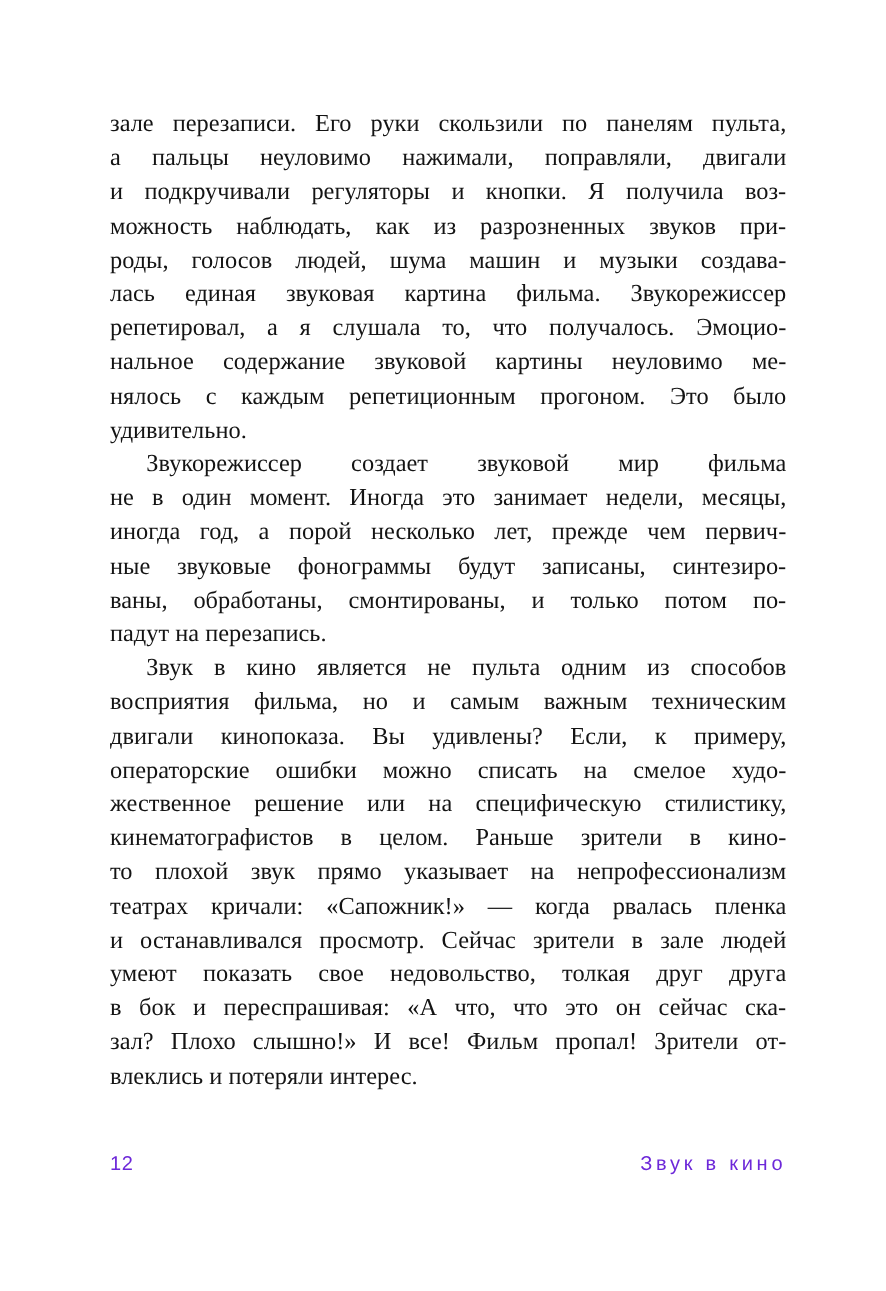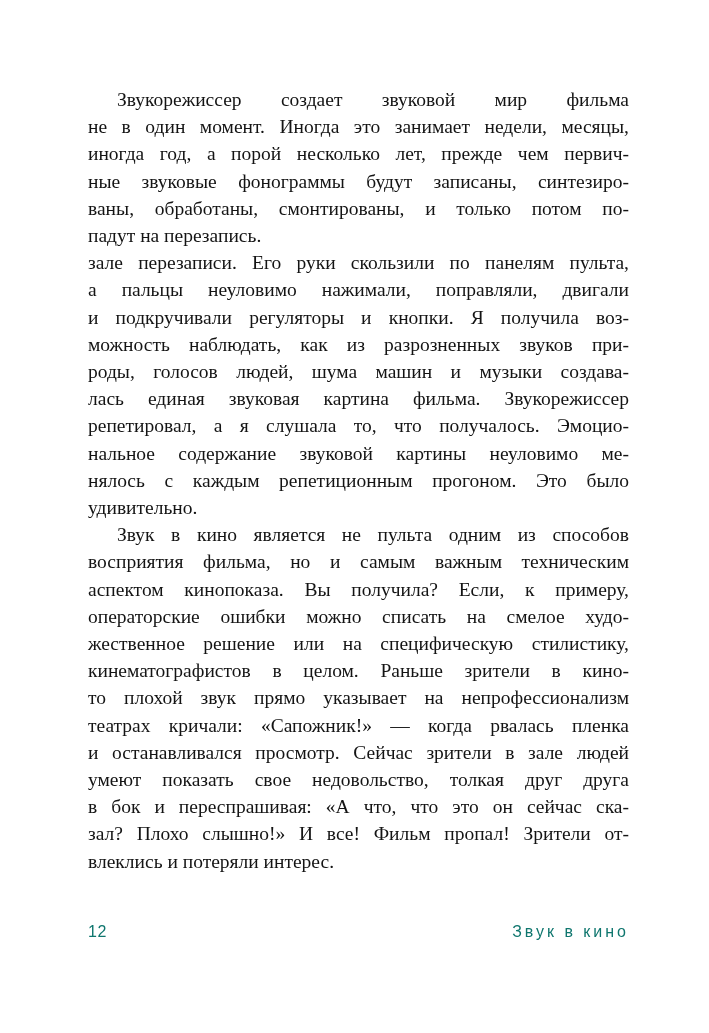--- a/index.html
+++ b/index.html
@@ -40,60 +40,60 @@
   }
   .footer {
     position: absolute;
     left: 88px;
     width: 541px;
     top: 923px;
     display: flex;
     justify-content: space-between;
     align-items: baseline;
     font-family: "Liberation Sans", sans-serif;
-    color: #0f766e;
+    color: #6d28d9;
   }
   .page-number {
     font-size: 16px;
     letter-spacing: 0.5px;
   }
   .running-title {
     font-size: 16px;
     letter-spacing: 3px;
   }
 </style>
 </head>
 <body>
 
 <div class="page">
   <div class="text-block" id="text-block">
       <div class="para">
-        <div class="line indent">Звукорежиссер создает звуковой мир фильма</div>
-        <div class="line">не в один момент. Иногда это занимает недели, месяцы,</div>
-        <div class="line">иногда год, а порой несколько лет, прежде чем первич-</div>
-        <div class="line">ные звуковые фонограммы будут записаны, синтезиро-</div>
-        <div class="line">ваны, обработаны, смонтированы, и только потом по-</div>
-        <div class="line last">падут на перезапись.</div>
-      </div>
-      <div class="para">
         <div class="line">зале перезаписи. Его руки скользили по панелям пульта,</div>
         <div class="line">а пальцы неуловимо нажимали, поправляли, двигали</div>
         <div class="line">и подкручивали регуляторы и кнопки. Я получила воз-</div>
         <div class="line">можность наблюдать, как из разрозненных звуков при-</div>
         <div class="line">роды, голосов людей, шума машин и музыки создава-</div>
         <div class="line">лась единая звуковая картина фильма. Звукорежиссер</div>
         <div class="line">репетировал, а я слушала то, что получалось. Эмоцио-</div>
         <div class="line">нальное содержание звуковой картины неуловимо ме-</div>
         <div class="line">нялось с каждым репетиционным прогоном. Это было</div>
         <div class="line last">удивительно.</div>
       </div>
       <div class="para">
+        <div class="line indent">Звукорежиссер создает звуковой мир фильма</div>
+        <div class="line">не в один момент. Иногда это занимает недели, месяцы,</div>
+        <div class="line">иногда год, а порой несколько лет, прежде чем первич-</div>
+        <div class="line">ные звуковые фонограммы будут записаны, синтезиро-</div>
+        <div class="line">ваны, обработаны, смонтированы, и только потом по-</div>
+        <div class="line last">падут на перезапись.</div>
+      </div>
+      <div class="para">
         <div class="line indent">Звук в кино является не пульта одним из способов</div>
         <div class="line">восприятия фильма, но и самым важным техническим</div>
-        <div class="line">аспектом кинопоказа. Вы получила? Если, к примеру,</div>
+        <div class="line">двигали кинопоказа. Вы удивлены? Если, к примеру,</div>
         <div class="line">операторские ошибки можно списать на смелое худо-</div>
         <div class="line">жественное решение или на специфическую стилистику,</div>
         <div class="line">кинематографистов в целом. Раньше зрители в кино-</div>
         <div class="line">то плохой звук прямо указывает на непрофессионализм</div>
         <div class="line">театрах кричали: «Сапожник!» — когда рвалась пленка</div>
         <div class="line">и останавливался просмотр. Сейчас зрители в зале людей</div>
         <div class="line">умеют показать свое недовольство, толкая друг друга</div>
         <div class="line">в бок и переспрашивая: «А что, что это он сейчас ска-</div>
         <div class="line">зал? Плохо слышно!» И все! Фильм пропал! Зрители от-</div>
         <div class="line last">влеклись и потеряли интерес.</div>

